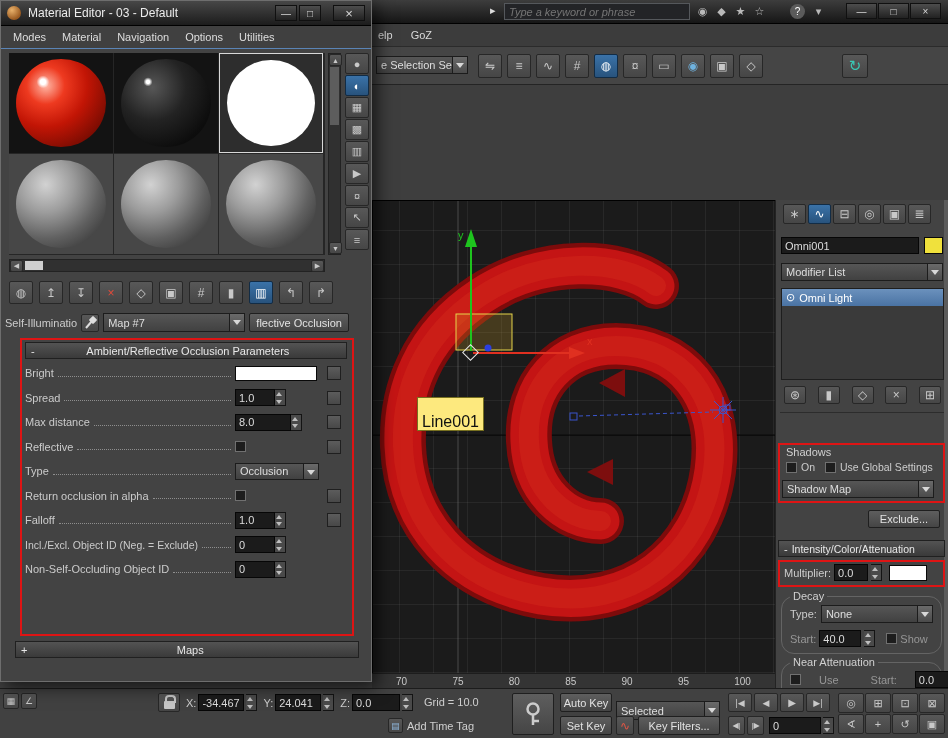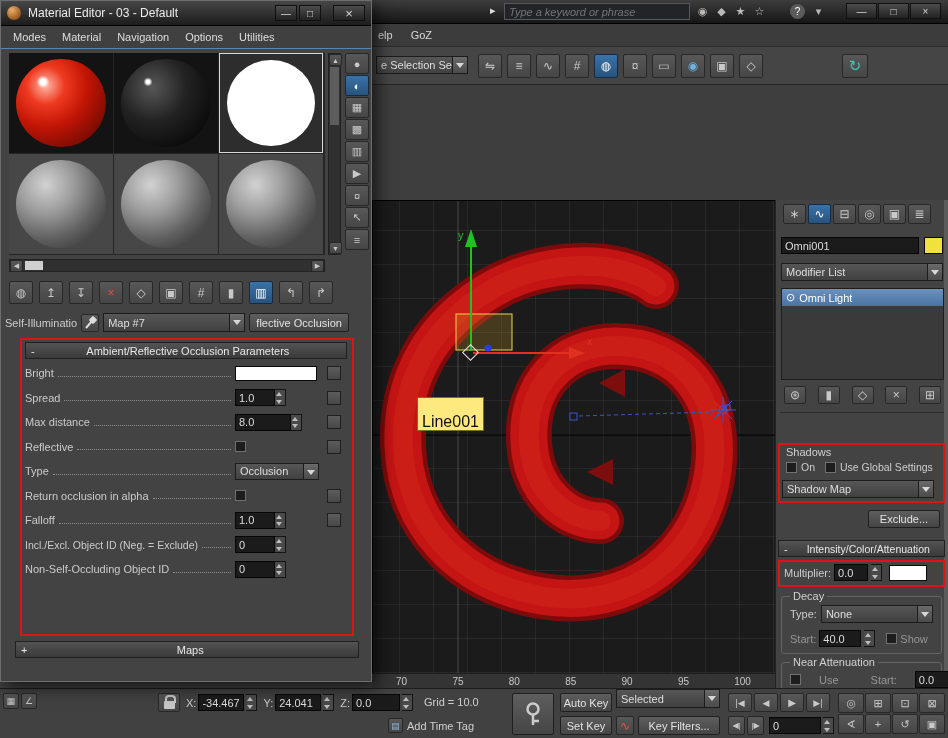--- a/index.html
+++ b/index.html
@@ -21,21 +21,21 @@
   .spin i.d::after{content:'';position:absolute;left:1px;top:2px;border-left:3px solid transparent;border-right:3px solid transparent;border-top:4px solid #bdbdbd}
   .cb{width:11px;height:11px;background:#1d1d1d;border:1px solid #707070;flex:none}
   .dd{background:linear-gradient(#565656,#414141);border:1px solid #1c1c1c;height:18px;display:flex;align-items:center;color:#dedede;font-size:11px}
   .dd .tx{padding:0 4px;flex:1;white-space:nowrap;overflow:hidden}
   .darr{width:15px;align-self:stretch;border-left:1px solid #1c1c1c;background:linear-gradient(#6a6a6a,#4b4b4b);display:flex;align-items:flex-start;justify-content:center;flex:none}
   .darr::after{content:'';border:4px solid transparent;border-top:5px solid #d8d8d8;margin-top:6px}
   .btn{background:linear-gradient(#5e5e5e,#454545);border:1px solid #1f1f1f;border-radius:2px;color:#e2e2e2;display:flex;align-items:center;justify-content:center;font-size:11px;white-space:nowrap}
   .rollbar{background:linear-gradient(#535353,#3a3a3a);border:1px solid #202020;color:#e8e8e8;display:flex;align-items:center;font-size:11px;height:17px;padding:0 5px}
   .rollbar .ct{flex:1;text-align:center;white-space:nowrap;overflow:hidden}
   .redbox{border:2px solid #de1414;pointer-events:none}
-  .grp{border:1px solid #646464;border-radius:3px;position:absolute}
+  .grp{border:1px solid #646464;border-radius:13px;position:absolute}
   .grplabel{position:absolute;top:-7px;left:8px;background:#434343;padding:0 3px;font-size:11px;color:#d0d0d0;white-space:nowrap}
   .dim{color:#969696}
   .swatch{border:1px solid #090909}
 
   
   #main-titlebar{left:0;top:0;width:948px;height:24px;background:linear-gradient(#3d3d3d,#161616);border-bottom:1px solid #000}
   #search-box{left:504px;top:3px;width:186px;height:17px;background:#232427;border:1px solid #55585c;display:flex;align-items:center;padding:0 4px}
   #search-box input{background:transparent;border:none;outline:none;color:#cfcfcf;font-style:italic;font-size:11px;width:100%;font-family:"Liberation Sans",sans-serif}
   .tb-ico{width:17px;height:17px;display:flex;align-items:center;justify-content:center;color:#b9b9b9;font-size:11px}
   .winbtn{width:31px;height:16px;background:linear-gradient(#4d4d4d,#222);border:1px solid #101010;color:#d8d8d8;display:flex;align-items:center;justify-content:center;font-size:10px}
@@ -235,21 +235,21 @@
       <div class="dd" style="position:absolute;left:0;top:34px;width:152px">
         <span class="tx">Shadow Map</span>
         <span class="darr"></span>
       </div>
     </div>
 
     <div class="btn abs" style="left:92px;top:310px;width:72px;height:18px">Exclude...</div>
 
     <div class="rollbar abs" style="left:2px;top:340px;width:167px">
       <span>-</span>
-      <span style="margin-left:19px;font-size:10.5px">Intensity/Color/Attenuation</span>
+      <span style="margin-left:4px;font-size:10.5px">Intensity/Color/Attenuation</span>
     </div>
 
     <div class="abs redbox" style="left:2px;top:360px;width:167px;height:27px"></div>
     <div class="abs row" style="left:8px;top:364px;gap:3px">
       <span>Multiplier:</span>
       <span class="fld" style="width:34px">0.0</span>
       <span class="spin">
           <i class="u"></i>
           <i class="d"></i>
         </span>
@@ -334,21 +334,21 @@
       <svg width="22" height="26">
         <circle cx="11" cy="8" r="5.5" fill="none" stroke="#cccccc" stroke-width="2.5"></circle>
         <line x1="11" y1="13" x2="11" y2="24" stroke="#cccccc" stroke-width="2.5"></line>
         <line x1="11" y1="20" x2="17" y2="20" stroke="#cccccc" stroke-width="2.5"></line>
       </svg>
     </div>
 
     <span class="btn sbtn abs" style="left:560px;top:4px;width:52px">Auto Key</span>
     <span class="btn sbtn abs" style="left:560px;top:27px;width:52px">Set Key</span>
 
-    <div class="dd abs" style="left:616px;top:0;width:104px;height:19px">
+    <div class="dd abs" style="left:616px;top:12px;width:104px;height:19px">
       <span class="tx">Selected</span>
       <span class="darr"></span>
     </div>
     <span class="ibtn abs" style="left:616px;top:27px;width:18px;height:19px;color:#e05545">∿</span>
     <span class="btn sbtn abs" style="left:638px;top:27px;width:82px">Key Filters...</span>
 
     <div class="abs row" style="left:728px;top:4px;gap:2px">
       <span class="ibtn" style="width:24px;height:19px;font-size:9px">|◀</span>
       <span class="ibtn" style="width:24px;height:19px;font-size:9px">◀</span>
       <span class="ibtn" style="width:24px;height:19px;font-size:10px">▶</span>

